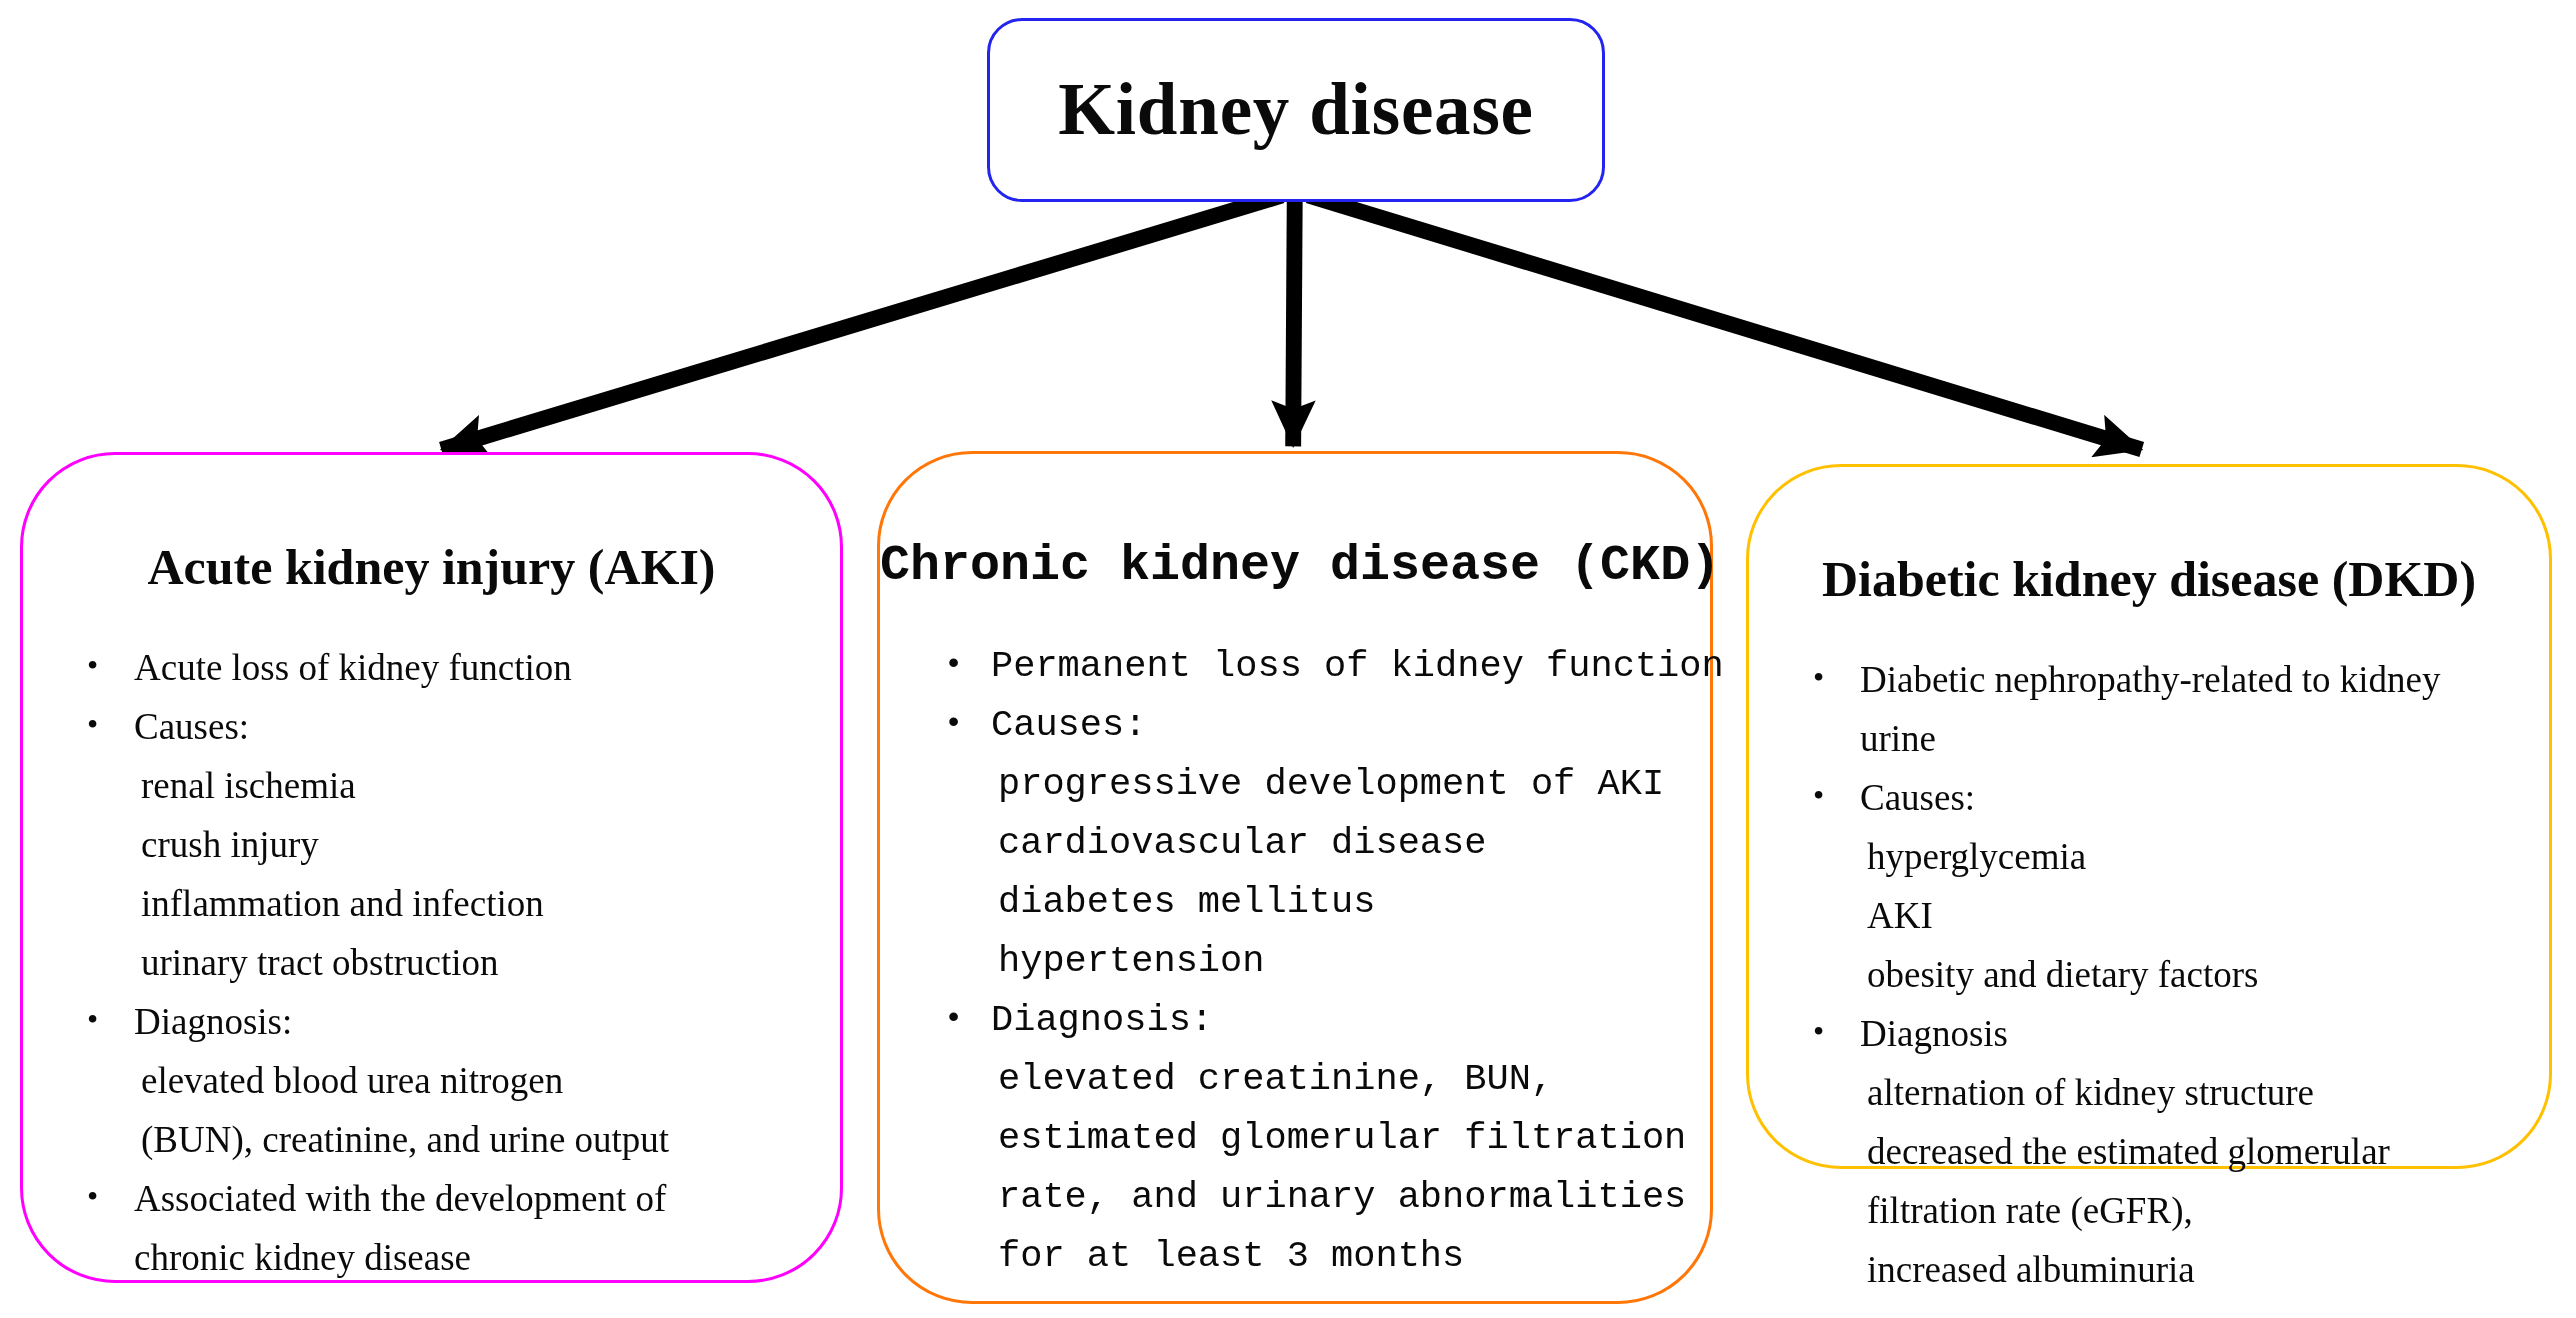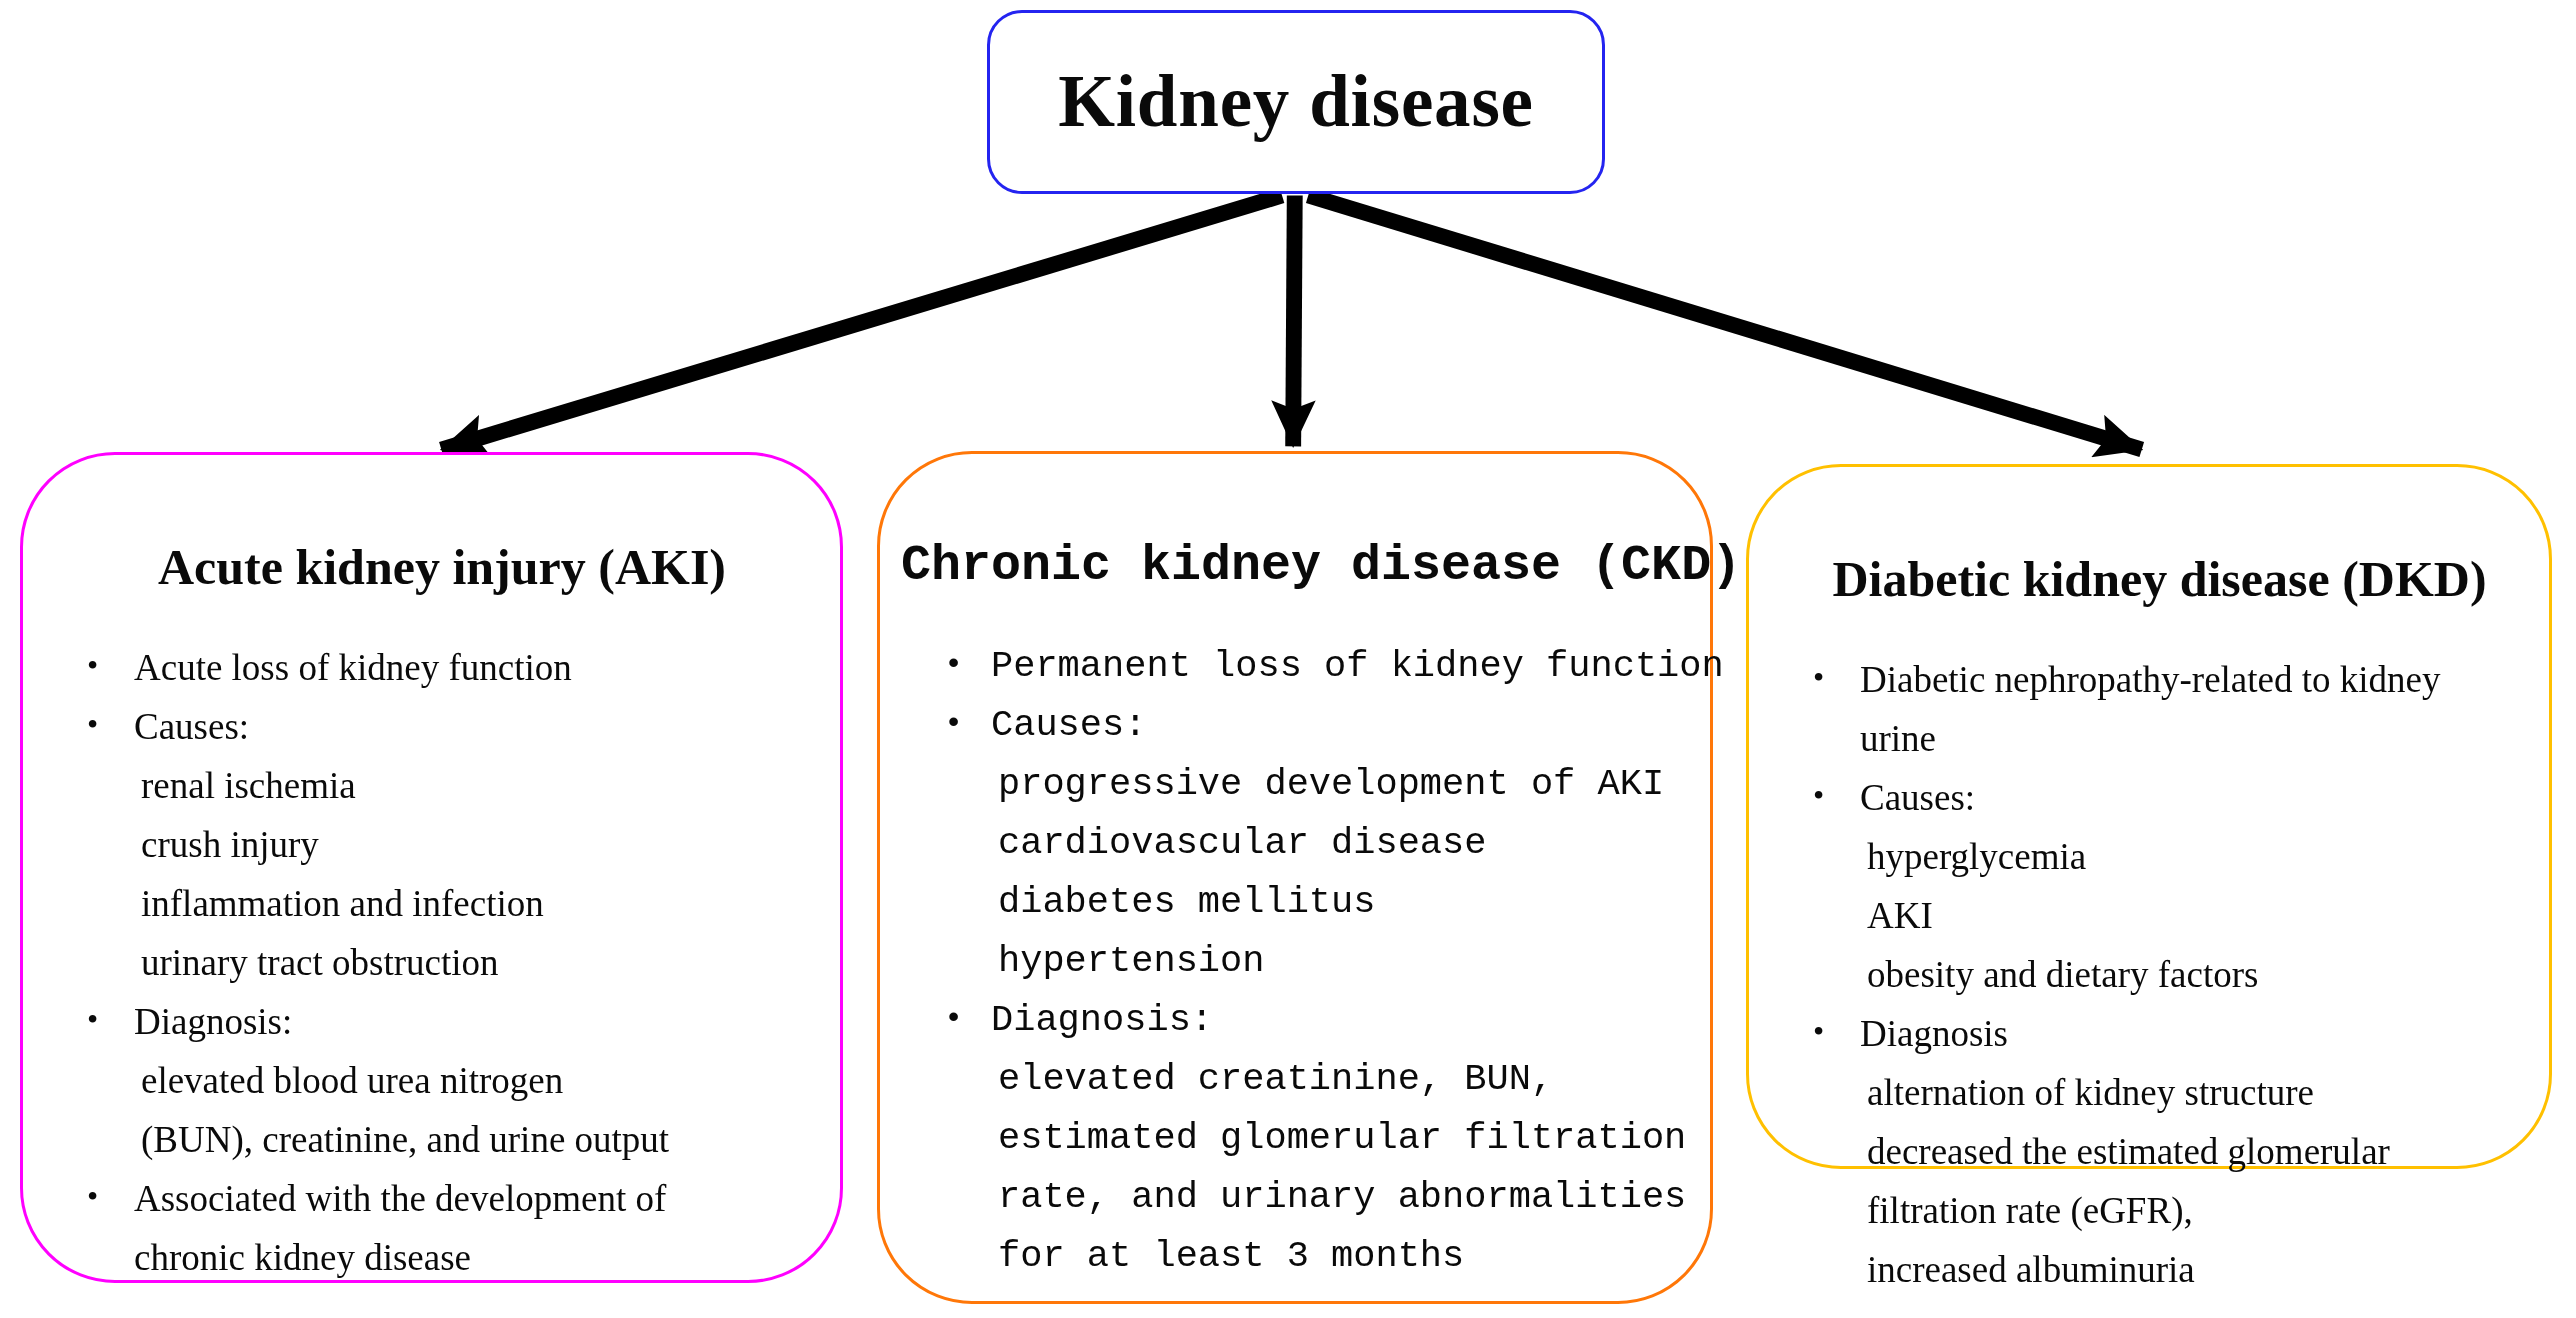--- a/index.html
+++ b/index.html
@@ -12,21 +12,21 @@
     left:987px;top:9.5px;width:618px;height:184px;border-radius:35px;
     display:flex;align-items:center;justify-content:center;
     font-weight:bold;font-size:73px;letter-spacing:0.8px;
   }
   .branch{border-radius:95px;}
   #box-aki{left:20px;top:452px;width:823px;height:831px;}
   #box-ckd{left:877px;top:451px;width:836px;height:853px;font-family:Liberation Mono, monospace;}
   #box-dkd{left:1746px;top:464px;width:806px;height:705px;}
   .branch-title{
     margin-top:82px;text-align:center;font-weight:bold;
-    font-size:50px;line-height:60px;white-space:nowrap;margin-left:21px;
+    font-size:50px;line-height:60px;white-space:nowrap;
   }
   .list{margin-top:41px;}
   .row{position:relative;font-size:37px;line-height:59px;padding-left:111px;white-space:nowrap;}
   .row.sub{padding-left:118px;}
   .row .dot{position:absolute;left:64px;top:-1.6px;font-size:32px;}
   svg.arrows{position:absolute;left:0;top:0;pointer-events:none;}
 </style>
 </head>
 <body>
 
@@ -36,21 +36,21 @@
     <defs>
       <marker id="head" viewBox="0 0 3 2.8" refX="2.9" refY="1.4" markerWidth="3" markerHeight="2.8" orient="auto" markerUnits="strokeWidth">
         <polygon points="3 1.4, 0 0, 0.55 1.4, 0 2.8" fill="#000"></polygon>
       </marker>
     </defs>
     <line x1="1615" y1="246" x2="556" y2="566" stroke="#000" stroke-width="20" marker-end="url(#head)"></line>
     <line x1="1631" y1="246" x2="1629" y2="562" stroke="#000" stroke-width="20" marker-end="url(#head)"></line>
     <line x1="1648" y1="246" x2="2698" y2="566" stroke="#000" stroke-width="20" marker-end="url(#head)"></line>
   </svg>
 
-  <div class="box" id="root-box" style="border-color: rgb(36, 36, 240);">
+  <div class="box" id="root-box" style="border-color: rgb(36, 36, 240); margin-top: 8px;">
     <span>Kidney disease</span>
   </div>
 
   <div class="box branch" id="box-aki" style="border-color: rgb(255, 0, 255);">
     <div class="branch-title">Acute kidney injury (AKI)</div>
     <div class="list">
       <div class="row bullet"><span class="dot">•</span><span>Acute loss of kidney function</span></div>
       <div class="row bullet"><span class="dot">•</span><span>Causes:</span></div>
       <div class="row sub"><span>renal ischemia</span></div>
       <div class="row sub"><span>crush injury</span></div>

